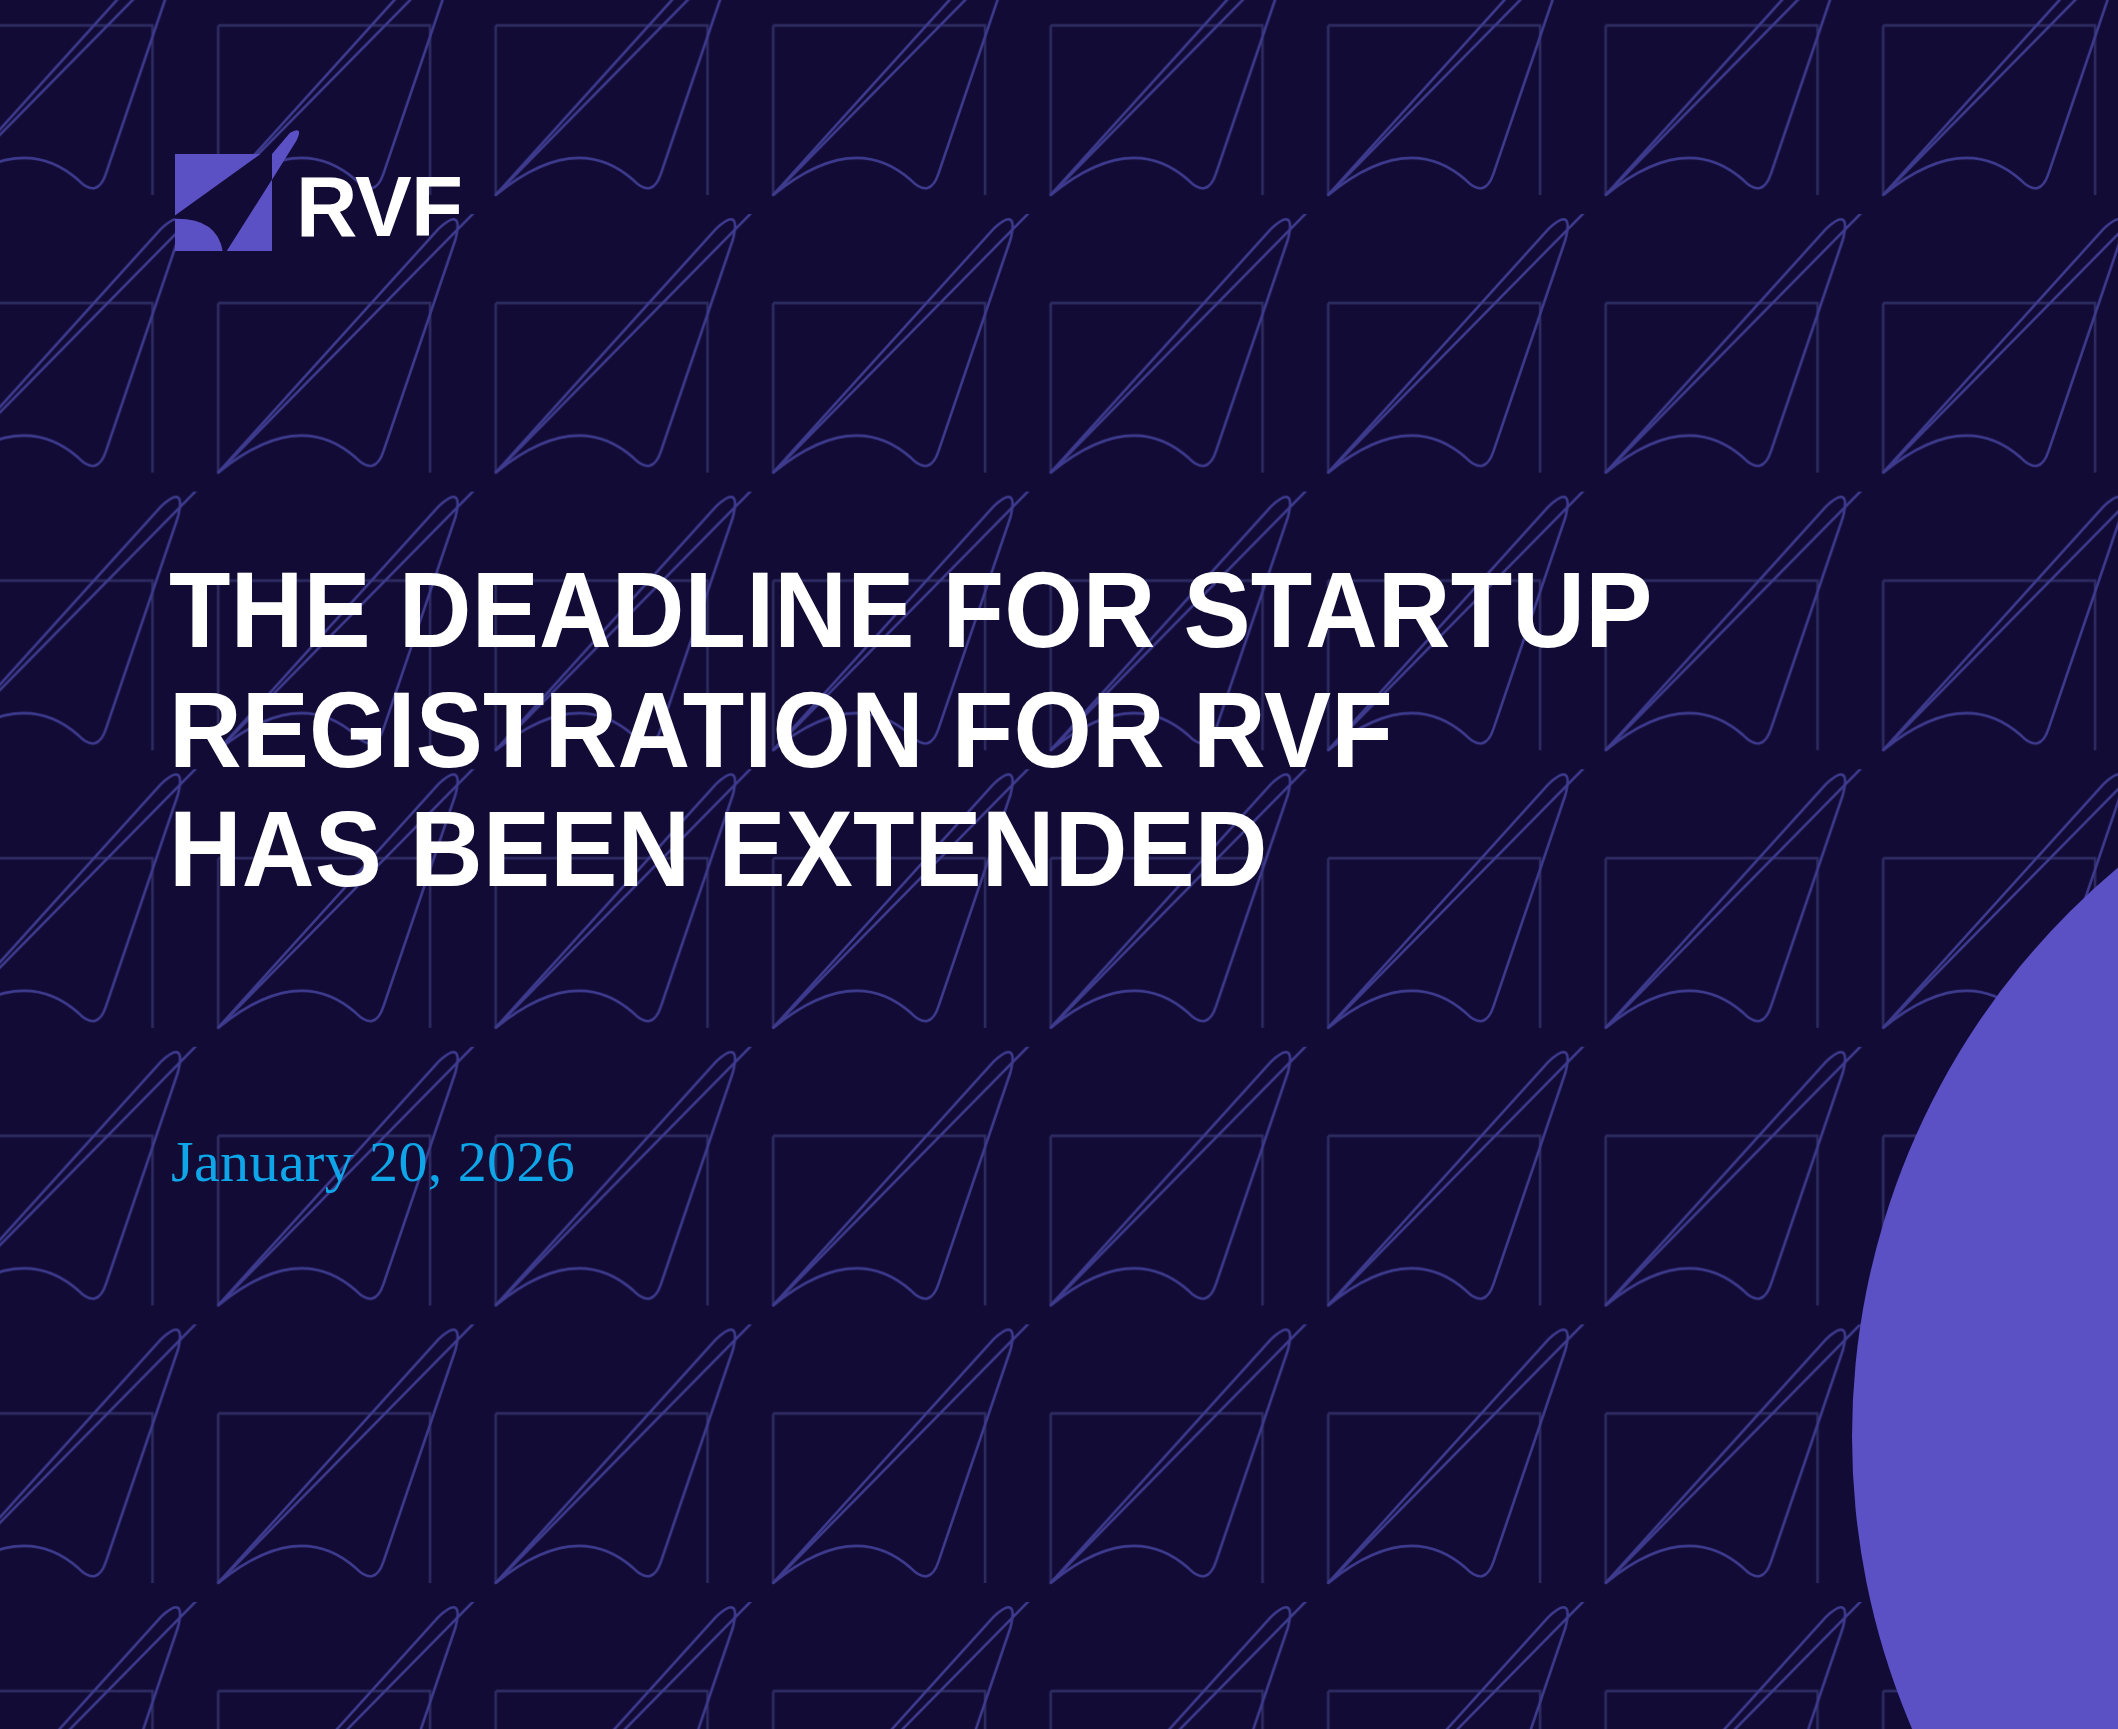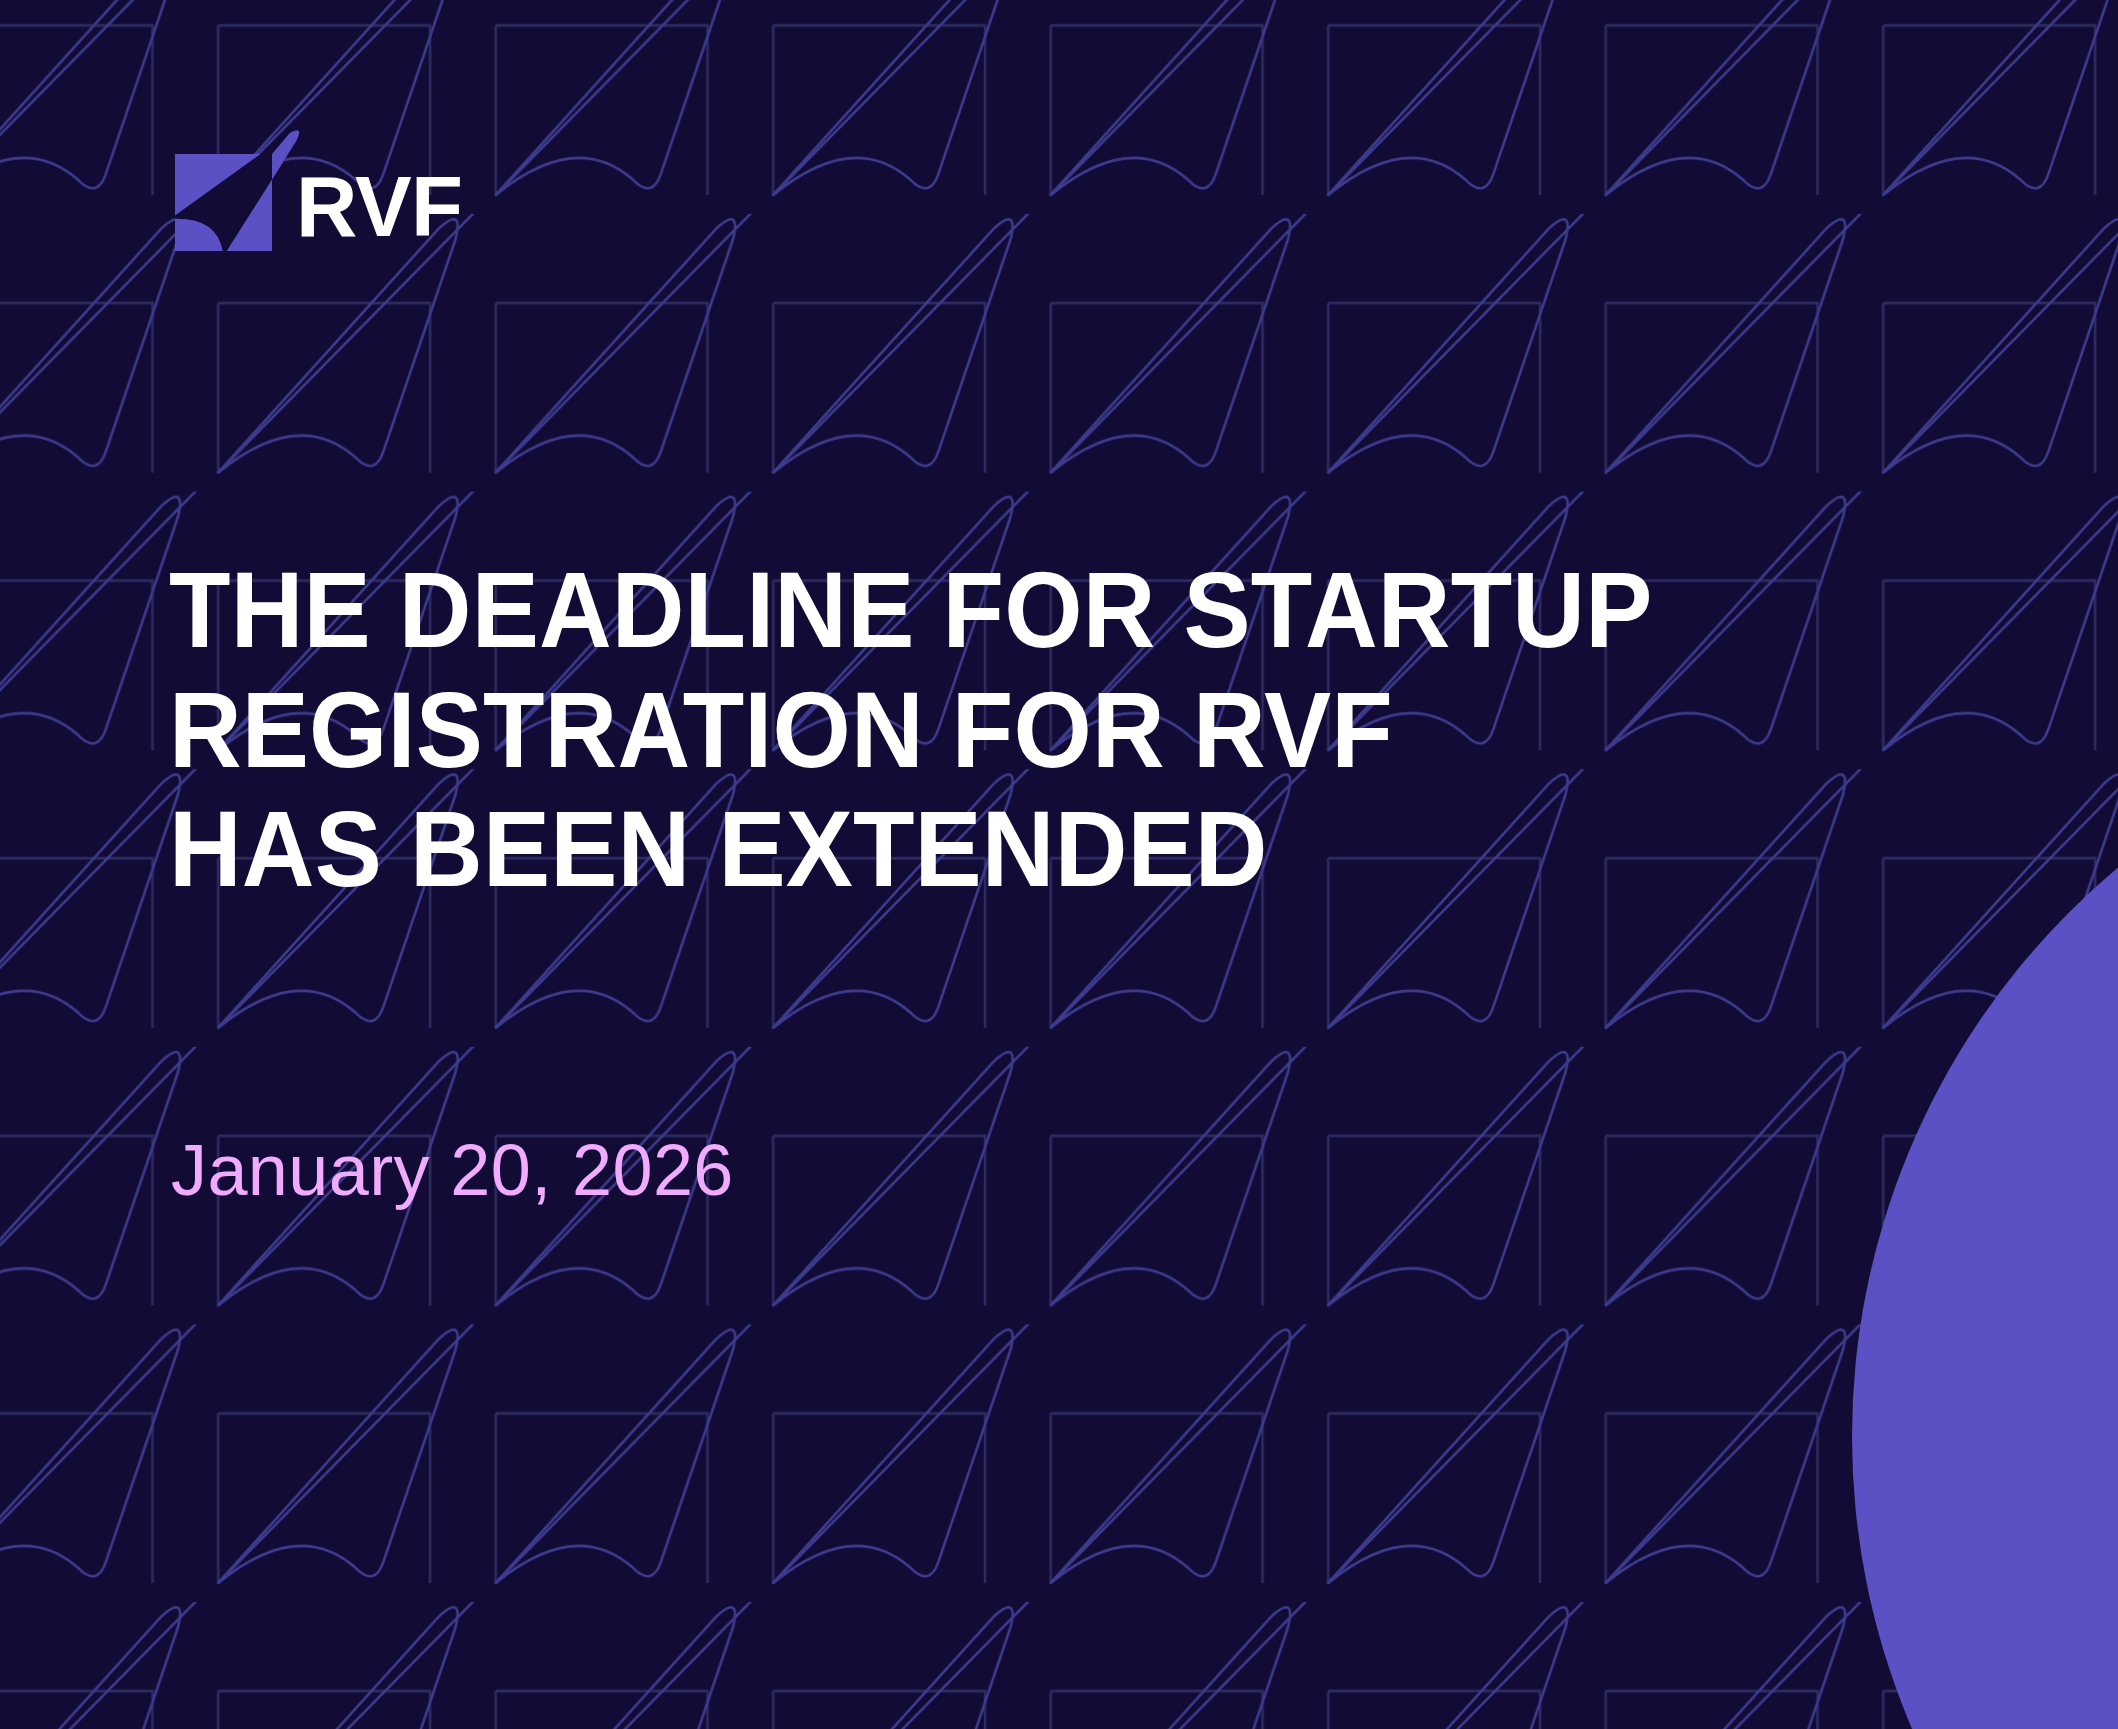--- a/index.html
+++ b/index.html
@@ -89,23 +89,23 @@
     transform:scaleX(0.94);
     transform-origin:left top;
   }
   .headline .hl-line{display:block;white-space:nowrap;}
 
   
   .event-date{
     position:absolute;
     left:171px;
     top:1127px;
-    color:#f0abfc;
-    font-family:Liberation Sans, sans-serif;
-    font-size:72px;
+    color:#0ea5e9;
+    font-family:Liberation Serif, serif;
+    font-size:58px;
     font-weight:400;
     letter-spacing:0.4px;
     line-height:1.2;
     white-space:nowrap;
   }
 </style>
 </head>
 <body>
 
 <div class="stage">

